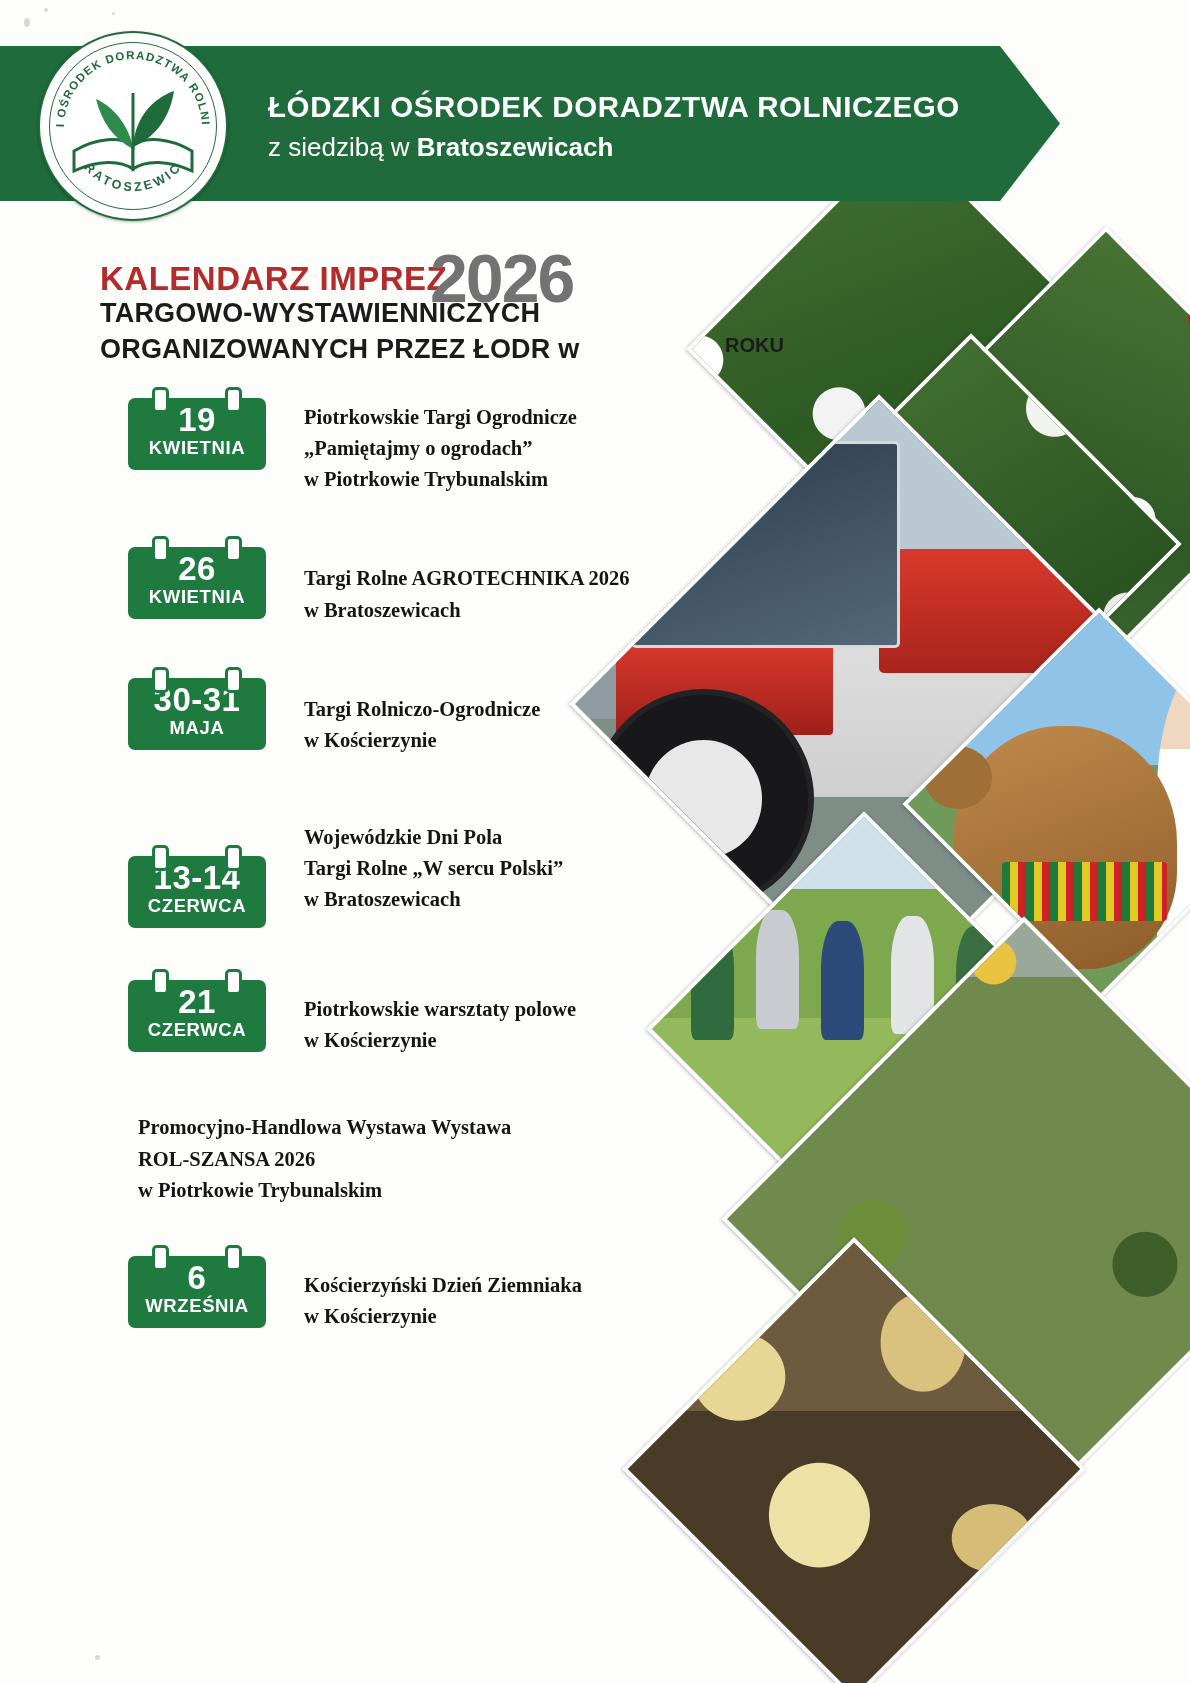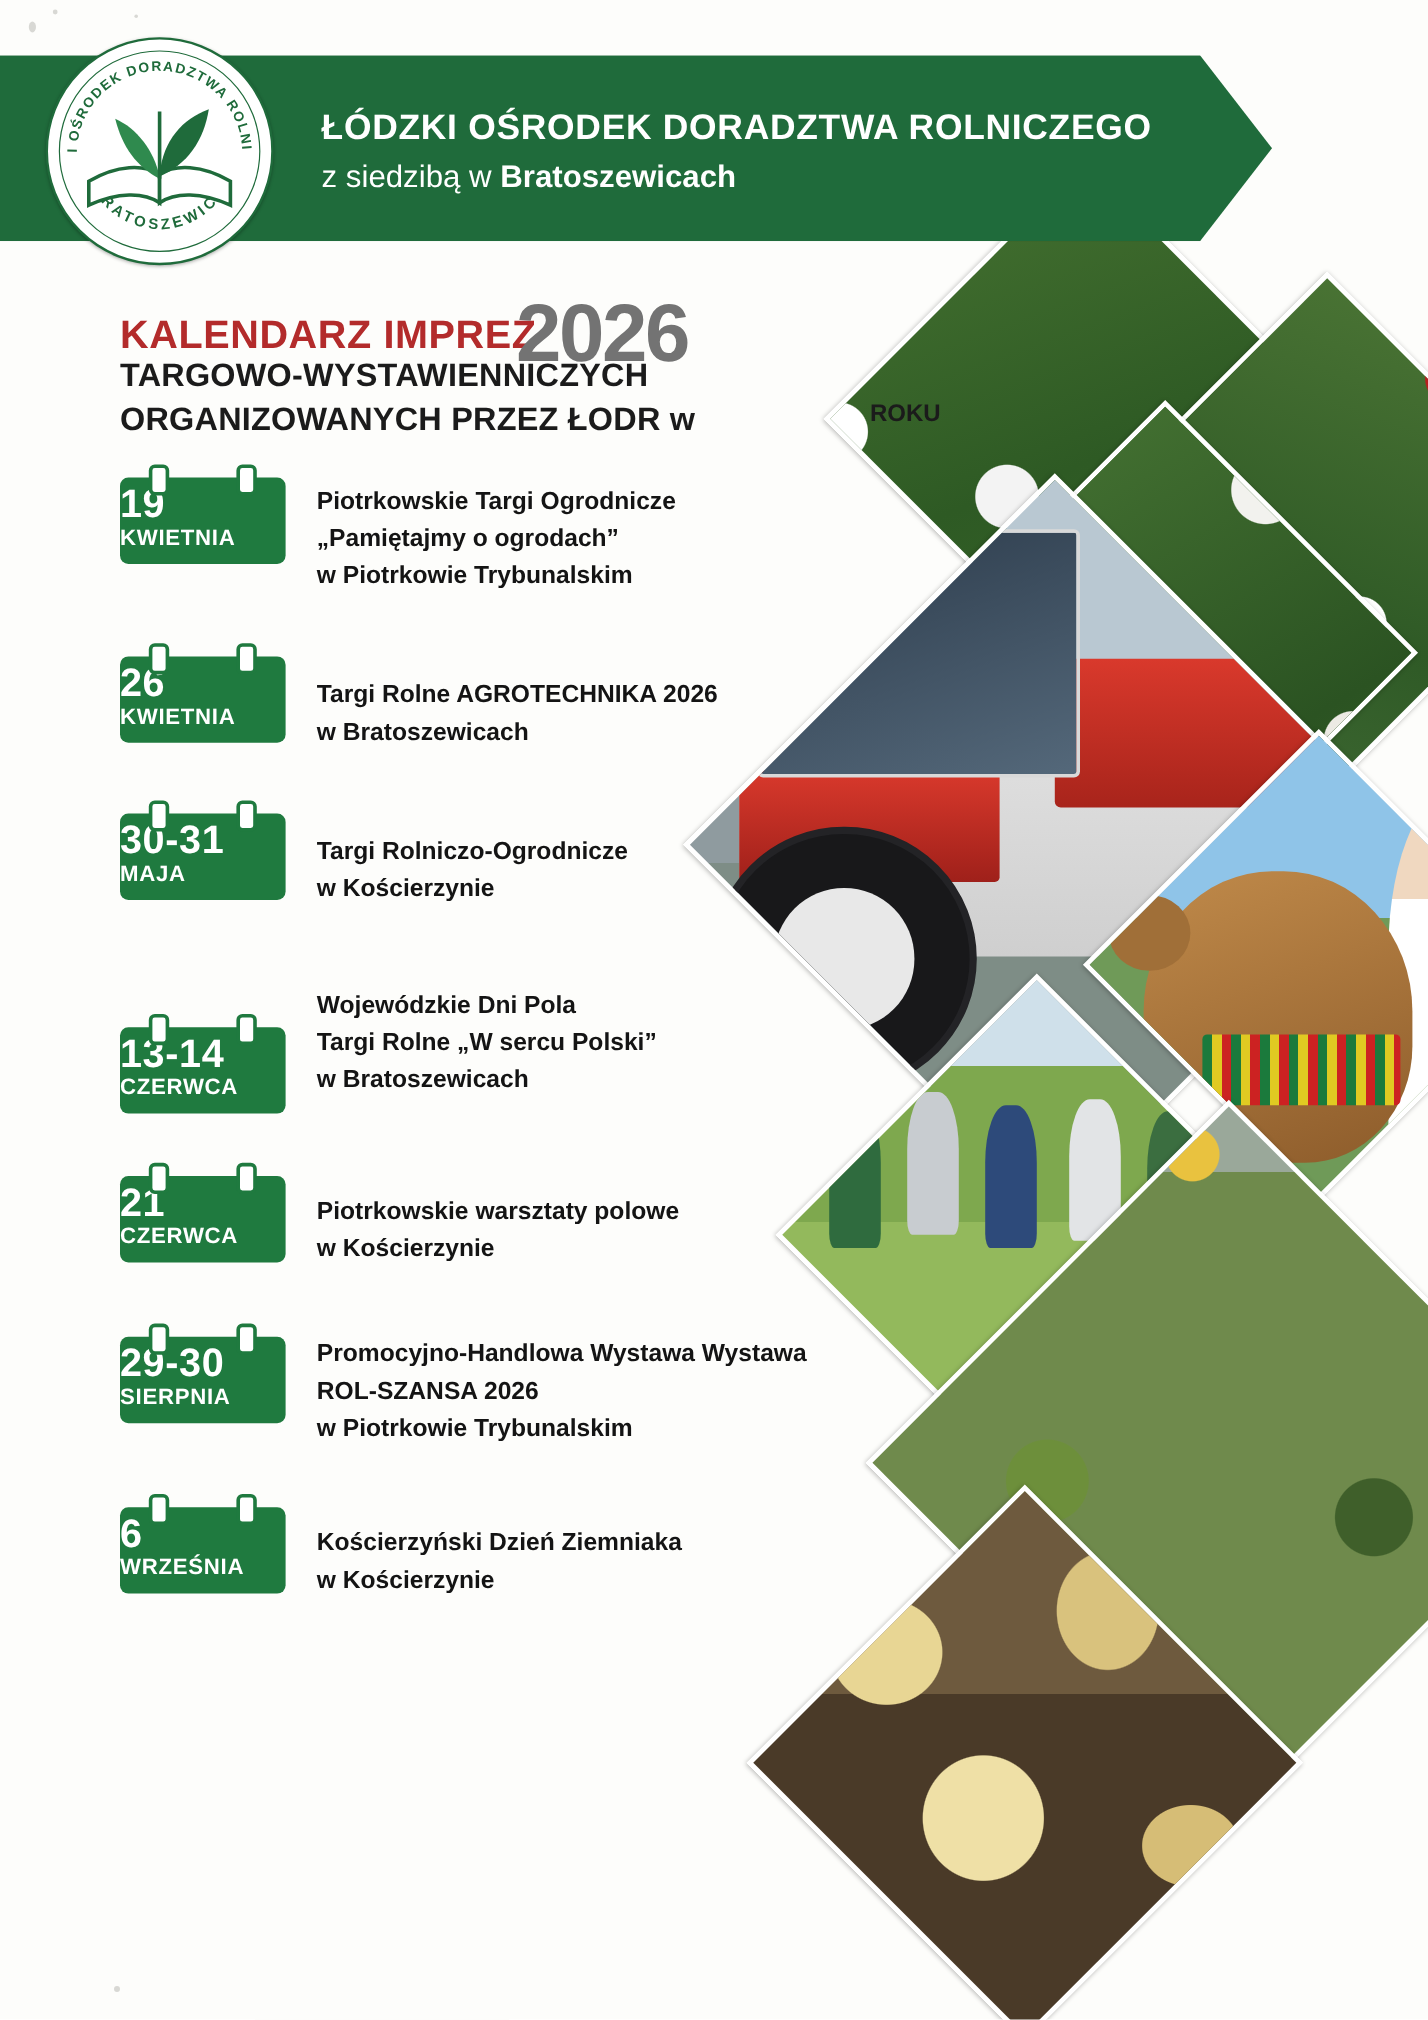--- a/index.html
+++ b/index.html
@@ -314,23 +314,25 @@
     display: flex;
     align-items: flex-start;
   }
   .date-badge {
     position: relative;
     width: 138px;
     min-height: 72px;
     background: #1f7a3f;
     border-radius: 7px;
     color: #ffffff;
+    text-align: center;
     flex: 0 0 auto;
     padding-top: 4px;
     box-sizing: border-box;
+    margin-left: 28px;
   }
   .date-badge::before,
   .date-badge::after {
     content: "";
     position: absolute;
     top: -11px;
     width: 11px;
     height: 20px;
     background: #ffffff;
     border: 3px solid #1f7a3f;
@@ -345,22 +347,23 @@
     letter-spacing: .5px;
   }
   .date-month {
     font-size: 18.5px;
     font-weight: bold;
     letter-spacing: .6px;
     line-height: 1;
     padding-bottom: 7px;
   }
   .event-text {
-    margin-left: 26px;
+    margin-left: 38px;
     padding-top: 4px;
+    font-family: Liberation Serif, serif;
   }
   .event-text .line {
     font-size: 20.5px;
     font-weight: bold;
     line-height: 1.52;
     color: #141414;
     white-space: nowrap;
   }
 </style>
 </head>
@@ -518,24 +521,20 @@
         <div class="date-day">21</div>
         <div class="date-month">CZERWCA</div>
       </div>
       <div class="event-text" style="padding-top:14px;">
         <div class="line">Piotrkowskie warsztaty polowe</div>
         <div class="line">w Kościerzynie</div>
       </div>
     </div>
 
     <div class="event" style="margin-bottom:50px;">
-      <div class="date-badge" style="margin-top:6px;">
-        <div class="date-day">29-30</div>
-        <div class="date-month">SIERPNIA</div>
-      </div>
       <div class="event-text">
         <div class="line">Promocyjno-Handlowa Wystawa Wystawa</div>
         <div class="line">ROL-SZANSA 2026</div>
         <div class="line">w Piotrkowie Trybunalskim</div>
       </div>
     </div>
 
     <div class="event">
       <div class="date-badge">
         <div class="date-day">6</div>

